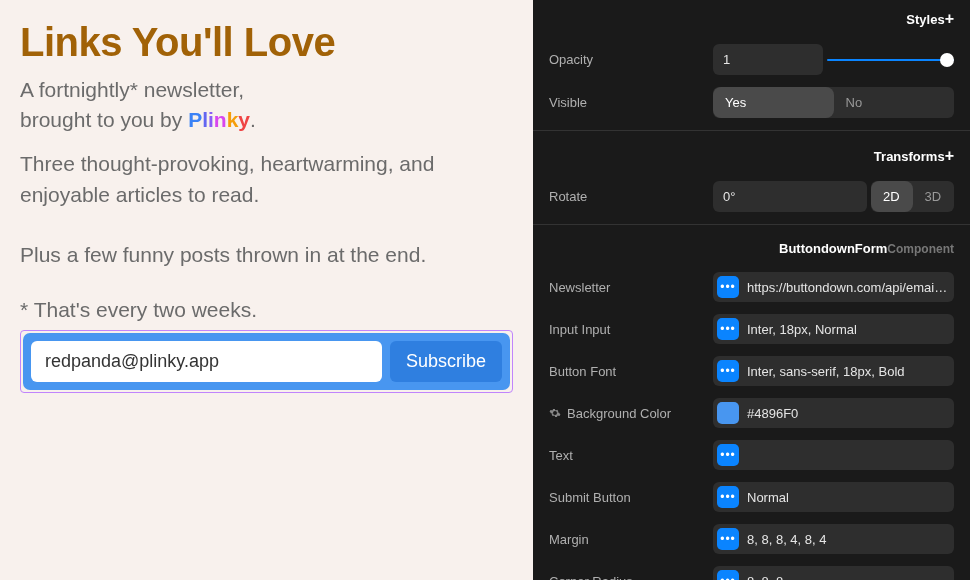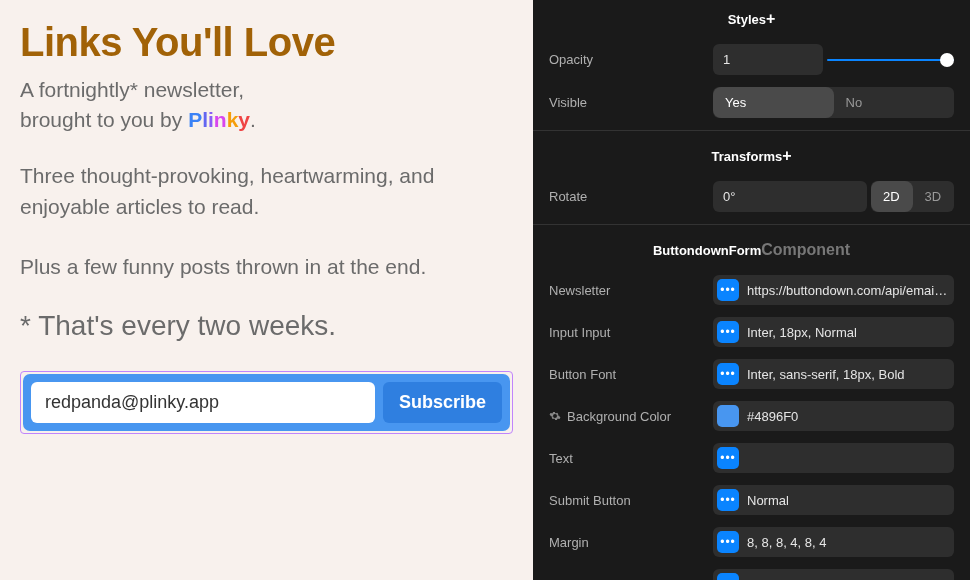--- a/index.html
+++ b/index.html
@@ -19,38 +19,38 @@
   font-size: 40px;
   font-weight: 600;
   color: #a16207;
   letter-spacing: -0.5px;
   margin-bottom: 10px;
 }
 .subtitle {
   font-size: 21px;
   color: #6b6b6b;
   line-height: 1.45;
-  margin-bottom: 24px;
+  margin-bottom: 12px;
 }
 .plinky-P { color: #3b82f6; font-weight: 600; }
 .plinky-l { color: #6366f1; font-weight: 600; }
 .plinky-i { color: #8b5cf6; font-weight: 600; }
 .plinky-n { color: #d946ef; font-weight: 600; }
 .plinky-k { color: #f59e0b; font-weight: 600; }
 .plinky-y { color: #ef4444; font-weight: 600; }
 .body-text {
   font-size: 21px;
   color: #6b6b6b;
   line-height: 1.5;
   margin-bottom: 28px;
 }
 .footnote {
-  font-size: 28px;
+  font-size: 21px;
   color: #6b6b6b;
-  margin-bottom: 29px;
+  margin-bottom: 8px;
 }
 .form-wrap {
   border: 1px solid #c084fc;
   padding: 2px;
   border-radius: 4px;
 }
 .form {
   background: #4896f0;
   border-radius: 7px;
   padding: 8px;
@@ -62,39 +62,39 @@
   border: none;
   border-radius: 6px;
   padding: 10px 14px;
   font-size: 18px;
   color: #333;
   background: #fff;
 }
 .subscribe-btn {
   background: #2f7fe0;
   color: #fff;
-  font-weight: 700;
+  font-weight: 400;
   font-size: 18px;
   border: none;
   border-radius: 6px;
   padding: 10px 16px;
   cursor: pointer;
 }
 
 .right {
   flex: 1;
   width: 437px;
   background: #1a1a1a;
   color: #e5e5e5;
   font-size: 13px;
   overflow-y: auto;
 }
 .section-header {
   display: flex;
-  justify-content: center;
+  justify-content: flex-end;
   align-items: center;
   padding: 10px 16px 10px 16px;
   font-weight: 600;
   color: #fff;
 }
 .plus-icon {
   font-size: 16px;
   cursor: pointer;
   color: #fff;
 }
@@ -171,21 +171,21 @@
 .seg-small {
   width: 83px;
   flex: none;
 }
 .divider {
   border-top: 1px solid #333;
   margin: 6px 0;
 }
 .component-tag {
   color: #777;
-  font-size: 16px;
+  font-size: 12px;
 }
 .value-box {
   flex: 1;
   background: #2e2e2e;
   border-radius: 6px;
   display: flex;
   align-items: center;
   gap: 8px;
   padding: 4px 6px 4px 4px;
   overflow: hidden;

